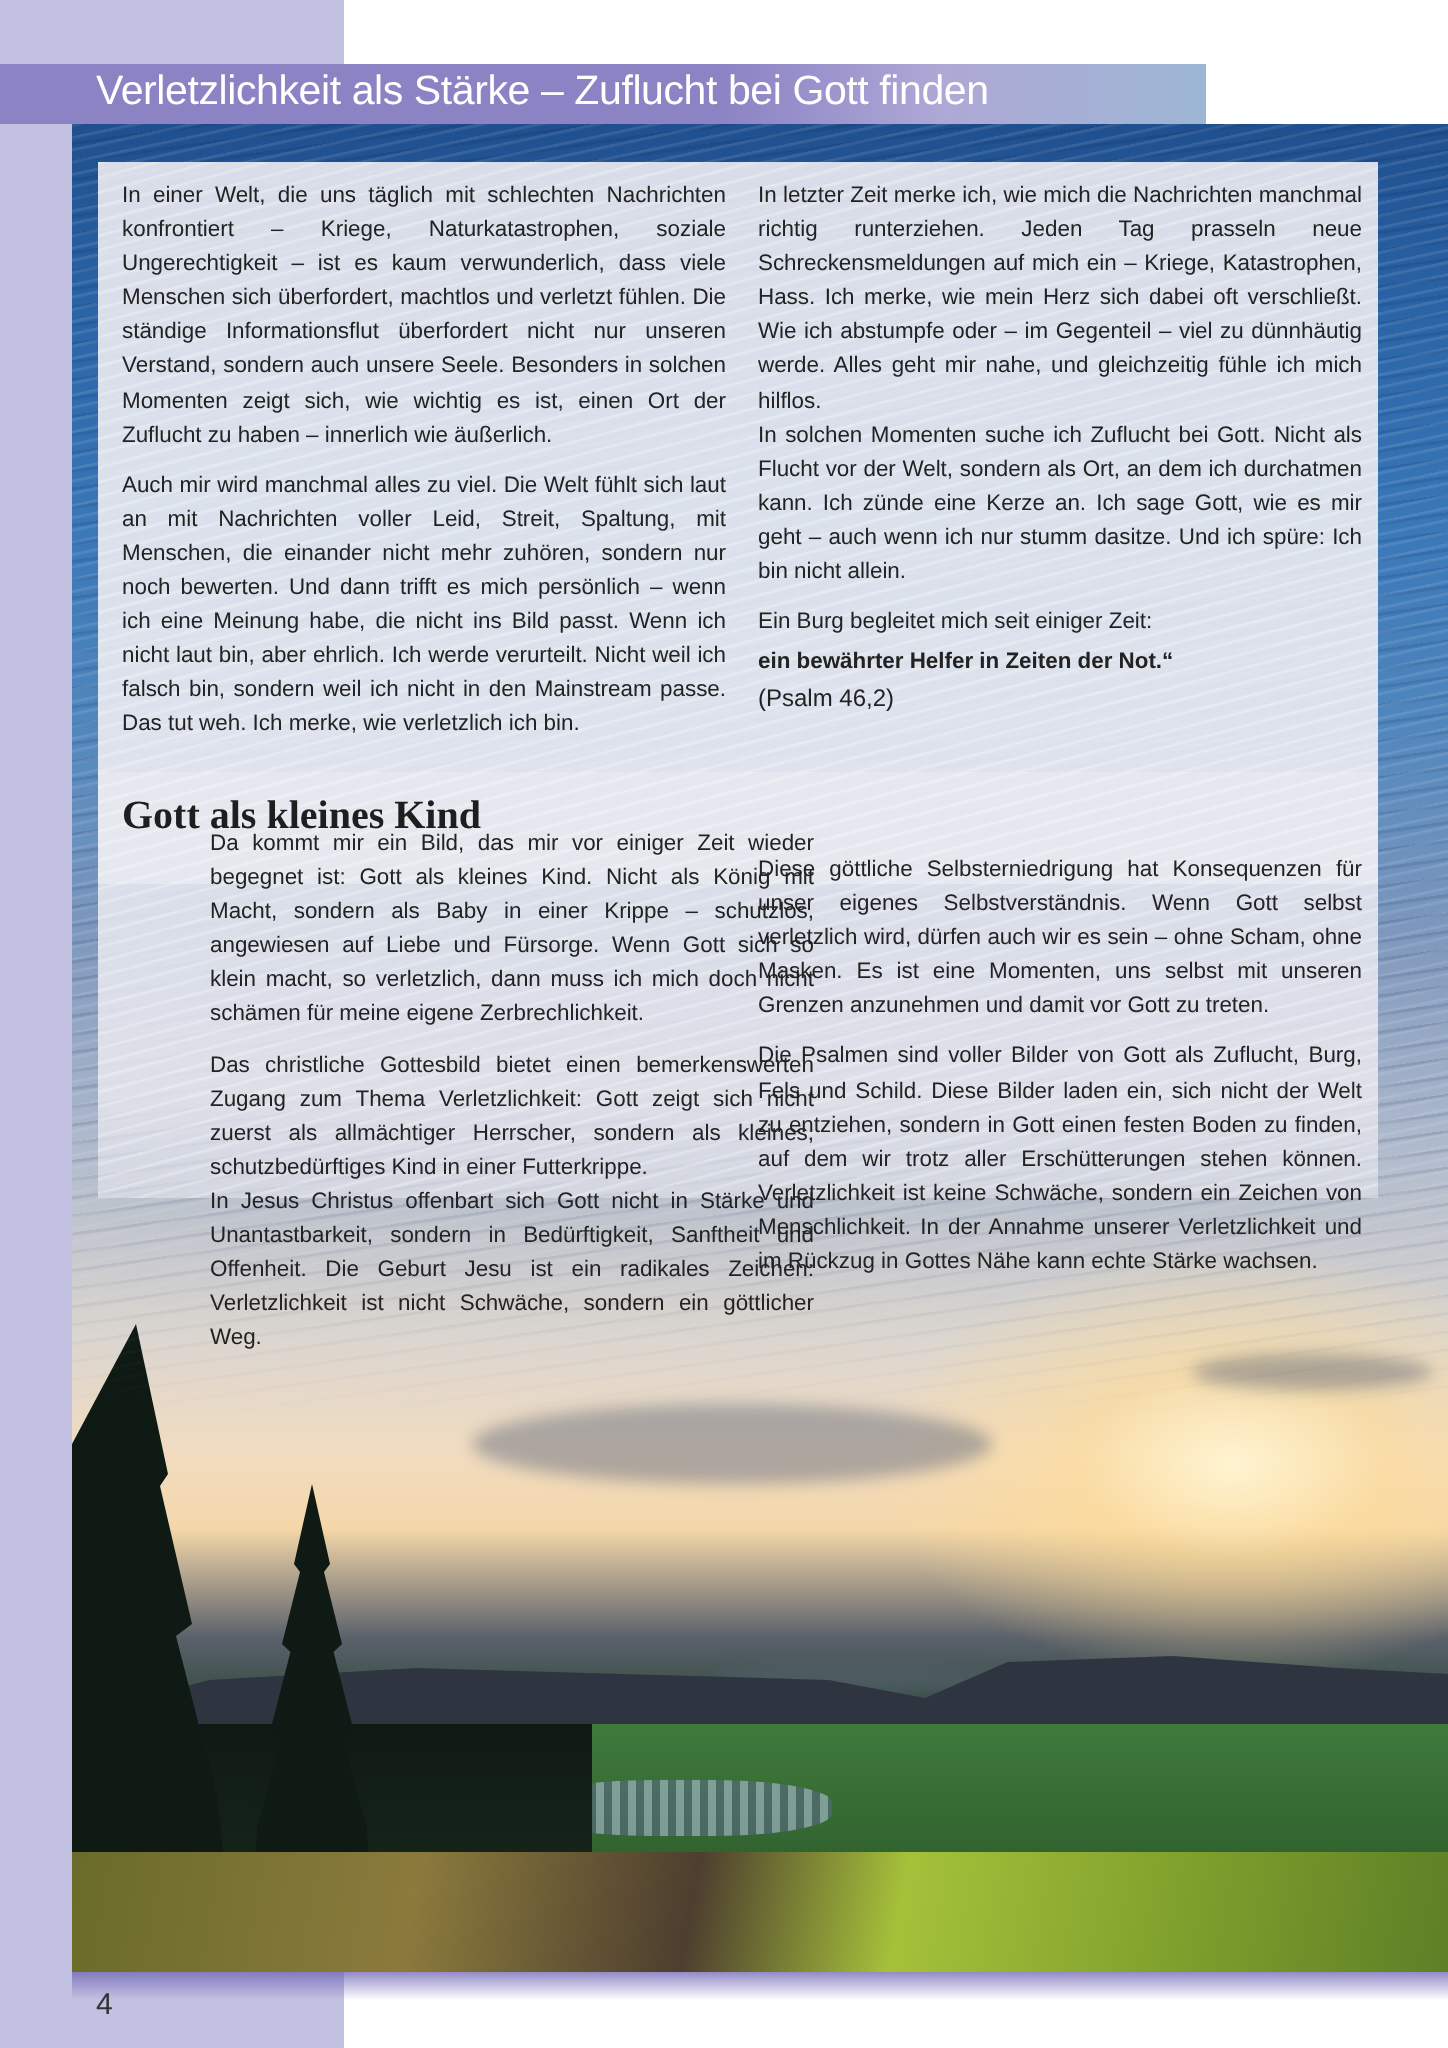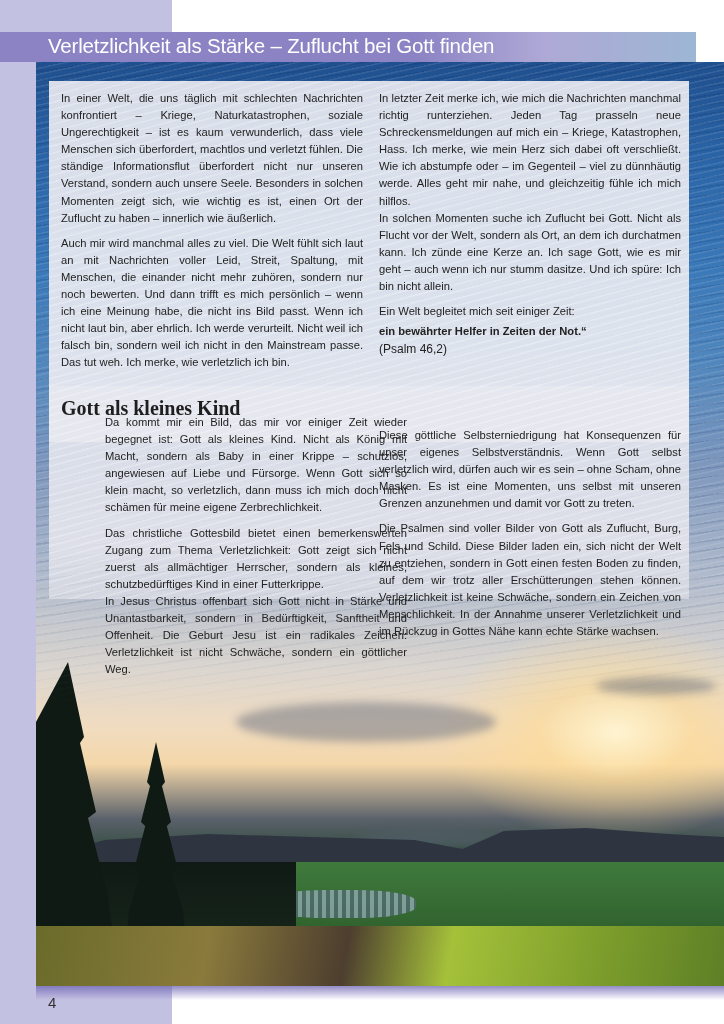--- a/index.html
+++ b/index.html
@@ -61,21 +61,21 @@
     }
     .tree { position: absolute; background: #0f1a14; }
     .tree1 { left: 90px; top: 680px; width: 60px; height: 200px; clip-path: polygon(50% 0, 65% 20%, 60% 22%, 75% 40%, 68% 42%, 85% 62%, 75% 64%, 95% 85%, 100% 100%, 0 100%, 5% 85%, 25% 64%, 15% 62%, 32% 42%, 25% 40%, 40% 22%, 35% 20%); }
     .tree2 { left: 0px; top: 600px; width: 80px; height: 300px; clip-path: polygon(40% 0, 60% 25%, 55% 27%, 75% 50%, 65% 52%, 90% 78%, 100% 100%, 0 100%, 0 20%); }
     .forest-left { position: absolute; left: 0; top: 800px; width: 260px; height: 120px; background: linear-gradient(to bottom, #0f1a14, #1a2a1d); }
     .foreground { position: absolute; left: 0; right: 0; bottom: 0; height: 60px;
       background: linear-gradient(100deg, #6a6b2a 0%, #8a7a3c 25%, #4d3e2f 45%, #a5c13a 60%, #7fa02c 80%, #5e7f26 100%); }
 
     
     .title-bar {
-      position: absolute; left: 0; top: 32px; width: 696px; height: 30px;
+      position: absolute; left: 0; top: 32px; width: 603px; height: 30px;
       background: linear-gradient(90deg, #8c83c4 0%, #8c83c4 60%, rgba(140,131,196,0.7) 78%, rgba(60,110,170,0.5) 100%);
     }
     .title-bar h1 {
       margin: 0; position: absolute; left: 48px; top: 2px;
       color: #ffffff; font-family: "Liberation Sans", sans-serif; font-size: 20.5px; font-weight: normal;
       letter-spacing: -0.2px; white-space: nowrap;
     }
 
     
     .panel {
@@ -138,21 +138,21 @@
 </div>
 
 <section class="panel panel-1">
   <div class="col p1-left">
     <p>In einer Welt, die uns täglich mit schlechten Nachrich­ten konfrontiert – Kriege, Naturkatastrophen, soziale Ungerechtigkeit – ist es kaum verwunderlich, dass viele Menschen sich überfordert, machtlos und verletzt füh­len. Die ständige Informationsflut überfordert nicht nur unseren Verstand, sondern auch unsere Seele. Besonders in solchen Momenten zeigt sich, wie wichtig es ist, einen Ort der Zuflucht zu haben – innerlich wie äußerlich.</p>
     <p class="tight">Auch mir wird manchmal alles zu viel. Die Welt fühlt sich laut an mit Nachrichten voller Leid, Streit, Spaltung, mit Menschen, die einander nicht mehr zuhören, sondern nur noch bewerten. Und dann trifft es mich persönlich – wenn ich eine Meinung habe, die nicht ins Bild passt. Wenn ich nicht laut bin, aber ehrlich. Ich werde verurteilt. Nicht weil ich falsch bin, sondern weil ich nicht in den Mainstream passe. Das tut weh. Ich merke, wie verletzlich ich bin.</p>
   </div>
   <div class="col p1-right">
     <p class="tight">In letzter Zeit merke ich, wie mich die Nachrichten manchmal richtig runterziehen. Jeden Tag prasseln neue Schreckensmeldungen auf mich ein – Kriege, Katastro­phen, Hass. Ich merke, wie mein Herz sich dabei oft ver­schließt. Wie ich abstumpfe oder – im Gegenteil – viel zu dünnhäutig werde. Alles geht mir nahe, und gleichzeitig fühle ich mich hilflos.</p>
     <p>In solchen Momenten suche ich Zuflucht bei Gott. Nicht als Flucht vor der Welt, sondern als Ort, an dem ich durchatmen kann. Ich zünde eine Kerze an. Ich sage Gott, wie es mir geht – auch wenn ich nur stumm dasitze. Und ich spüre: Ich bin nicht allein.</p>
-    <p style="margin-bottom:3px;">Ein Welt begleitet mich seit einiger Zeit:</p>
+    <p style="margin-bottom:3px;">Ein Burg begleitet mich seit einiger Zeit:</p>
     <p class="quote">ein bewährter Helfer in Zeiten der Not.“</p>
     <p class="ref">(Psalm 46,2)</p>
   </div>
 </section>
 
 <section class="panel panel-2">
   <h2 class="section-title">Gott als kleines Kind</h2>
   <div class="col p2-left">
     <p>Da kommt mir ein Bild, das mir vor einiger Zeit wieder begegnet ist: Gott als kleines Kind. Nicht als König mit Macht, sondern als Baby in einer Krippe – schutzlos, angewiesen auf Liebe und Fürsorge. Wenn Gott sich so klein macht, so verletzlich, dann muss ich mich doch nicht schämen für meine eigene Zerbrechlichkeit.</p>
     <p class="tight">Das christliche Gottesbild bietet einen bemerkenswerten Zugang zum Thema Verletzlichkeit: Gott zeigt sich nicht zuerst als allmächtiger Herrscher, sondern als kleines, schutzbedürftiges Kind in einer Futterkrippe.</p>

